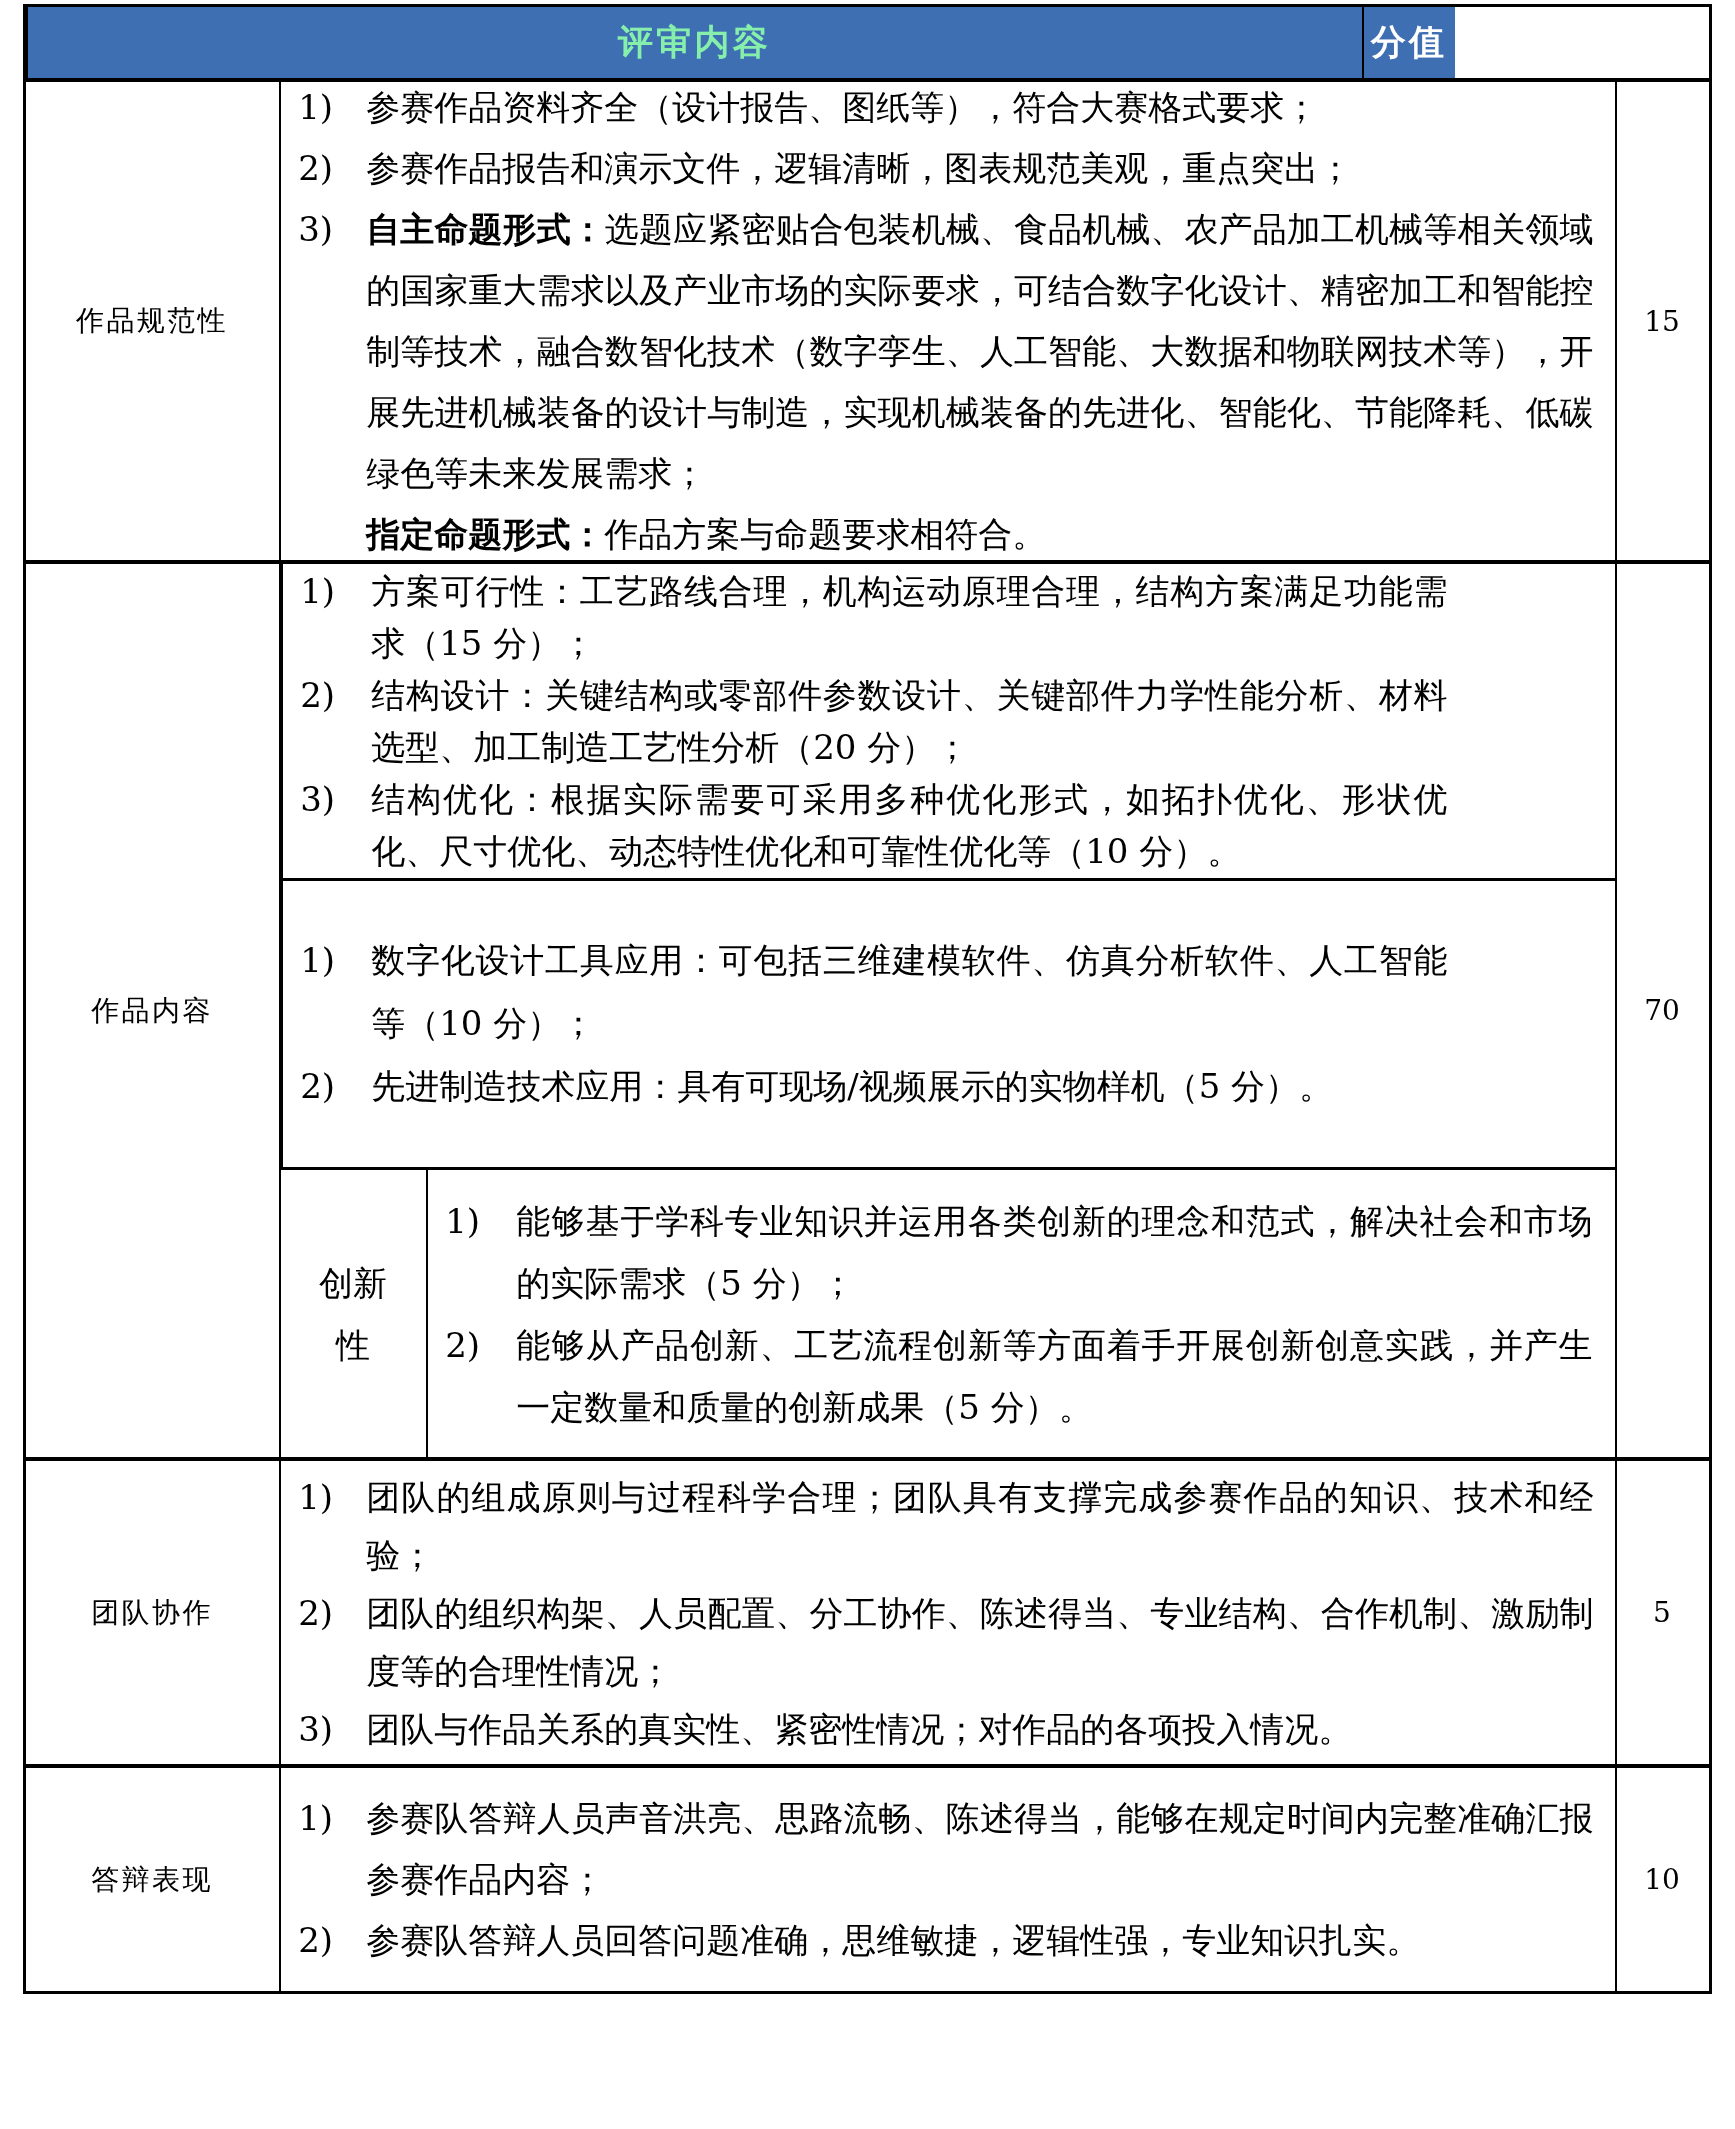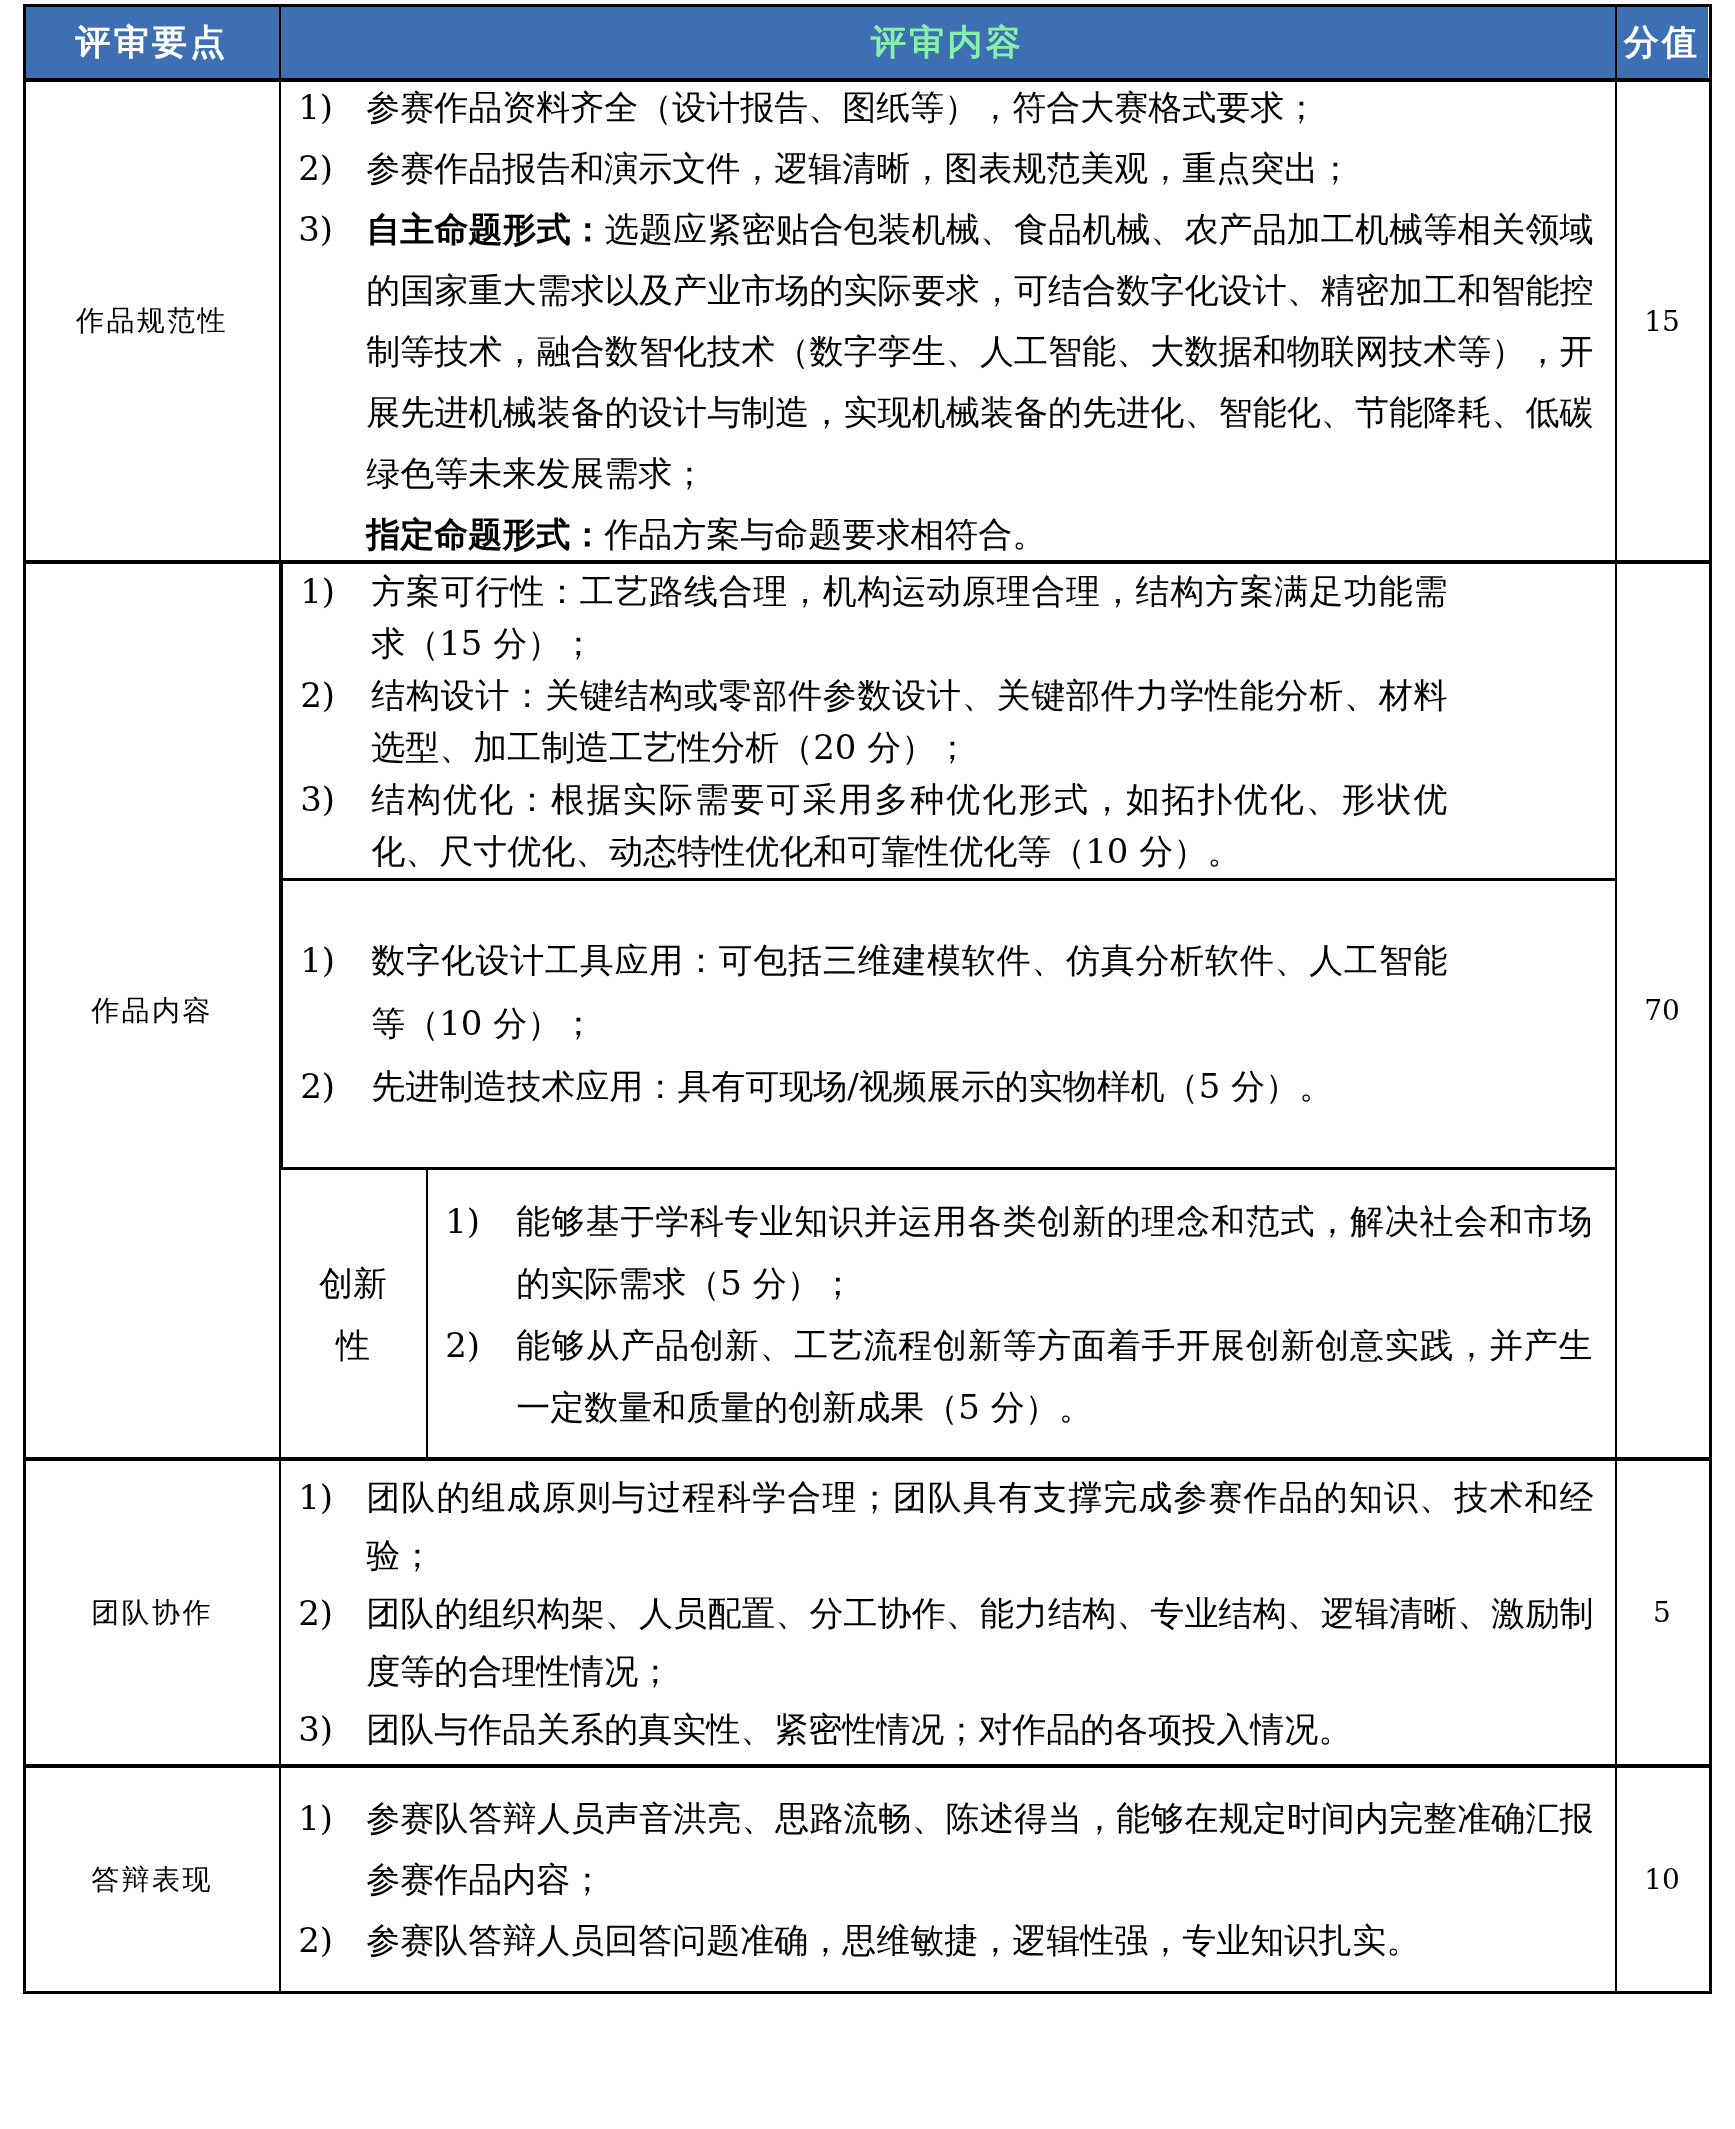--- a/index.html
+++ b/index.html
@@ -86,21 +86,20 @@
     width:1589px;display:flex;align-items:center;justify-content:center;
     font-size:34px;letter-spacing:2.4px;
   }
 </style>
 </head>
 <body>
 
 <div class="tbl">
 
   <div class="row hdr">
-    <div class="cell c1 hdr-bg" style="background: rgb(62, 111, 178); color: rgb(255, 255, 255);">评审要点</div>
     <div class="cell c2 vline hdr-bg" style="background: rgb(62, 111, 178); color: #86efac;">评审内容</div>
     <div class="cell c3 vline hdr-bg" style="background: rgb(62, 111, 178); color: rgb(255, 255, 255);">分值</div>
   </div>
 
   <div class="row sep r1">
     <div class="cell c1 point-cell">作品规范性</div>
     <div class="cell c2 vline content-cell lh76">
       <div class="item">
         <span class="num">1)</span>
         <span class="txt">参赛作品资料齐全（设计报告、图纸等），符合大赛格式要求；</span>
@@ -173,21 +172,21 @@
 
   <div class="row sep r3">
     <div class="cell c1 point-cell">团队协作</div>
     <div class="cell c2 vline content-cell lh72">
       <div class="item">
         <span class="num">1)</span>
         <span class="txt">团队的组成原则与过程科学合理；团队具有支撑完成参赛作品的知识、技术和经验；</span>
       </div>
       <div class="item">
         <span class="num">2)</span>
-        <span class="txt">团队的组织构架、人员配置、分工协作、能力结构、专业结构、逻辑清晰、激励制度等的合理性情况；</span>
+        <span class="txt">团队的组织构架、人员配置、分工协作、陈述得当、专业结构、合作机制、激励制度等的合理性情况；</span>
       </div>
       <div class="item">
         <span class="num">3)</span>
         <span class="txt">团队与作品关系的真实性、紧密性情况；对作品的各项投入情况。</span>
       </div>
     </div>
     <div class="cell c3 vline score-cell">5</div>
   </div>
 
   <div class="row sep r4">

